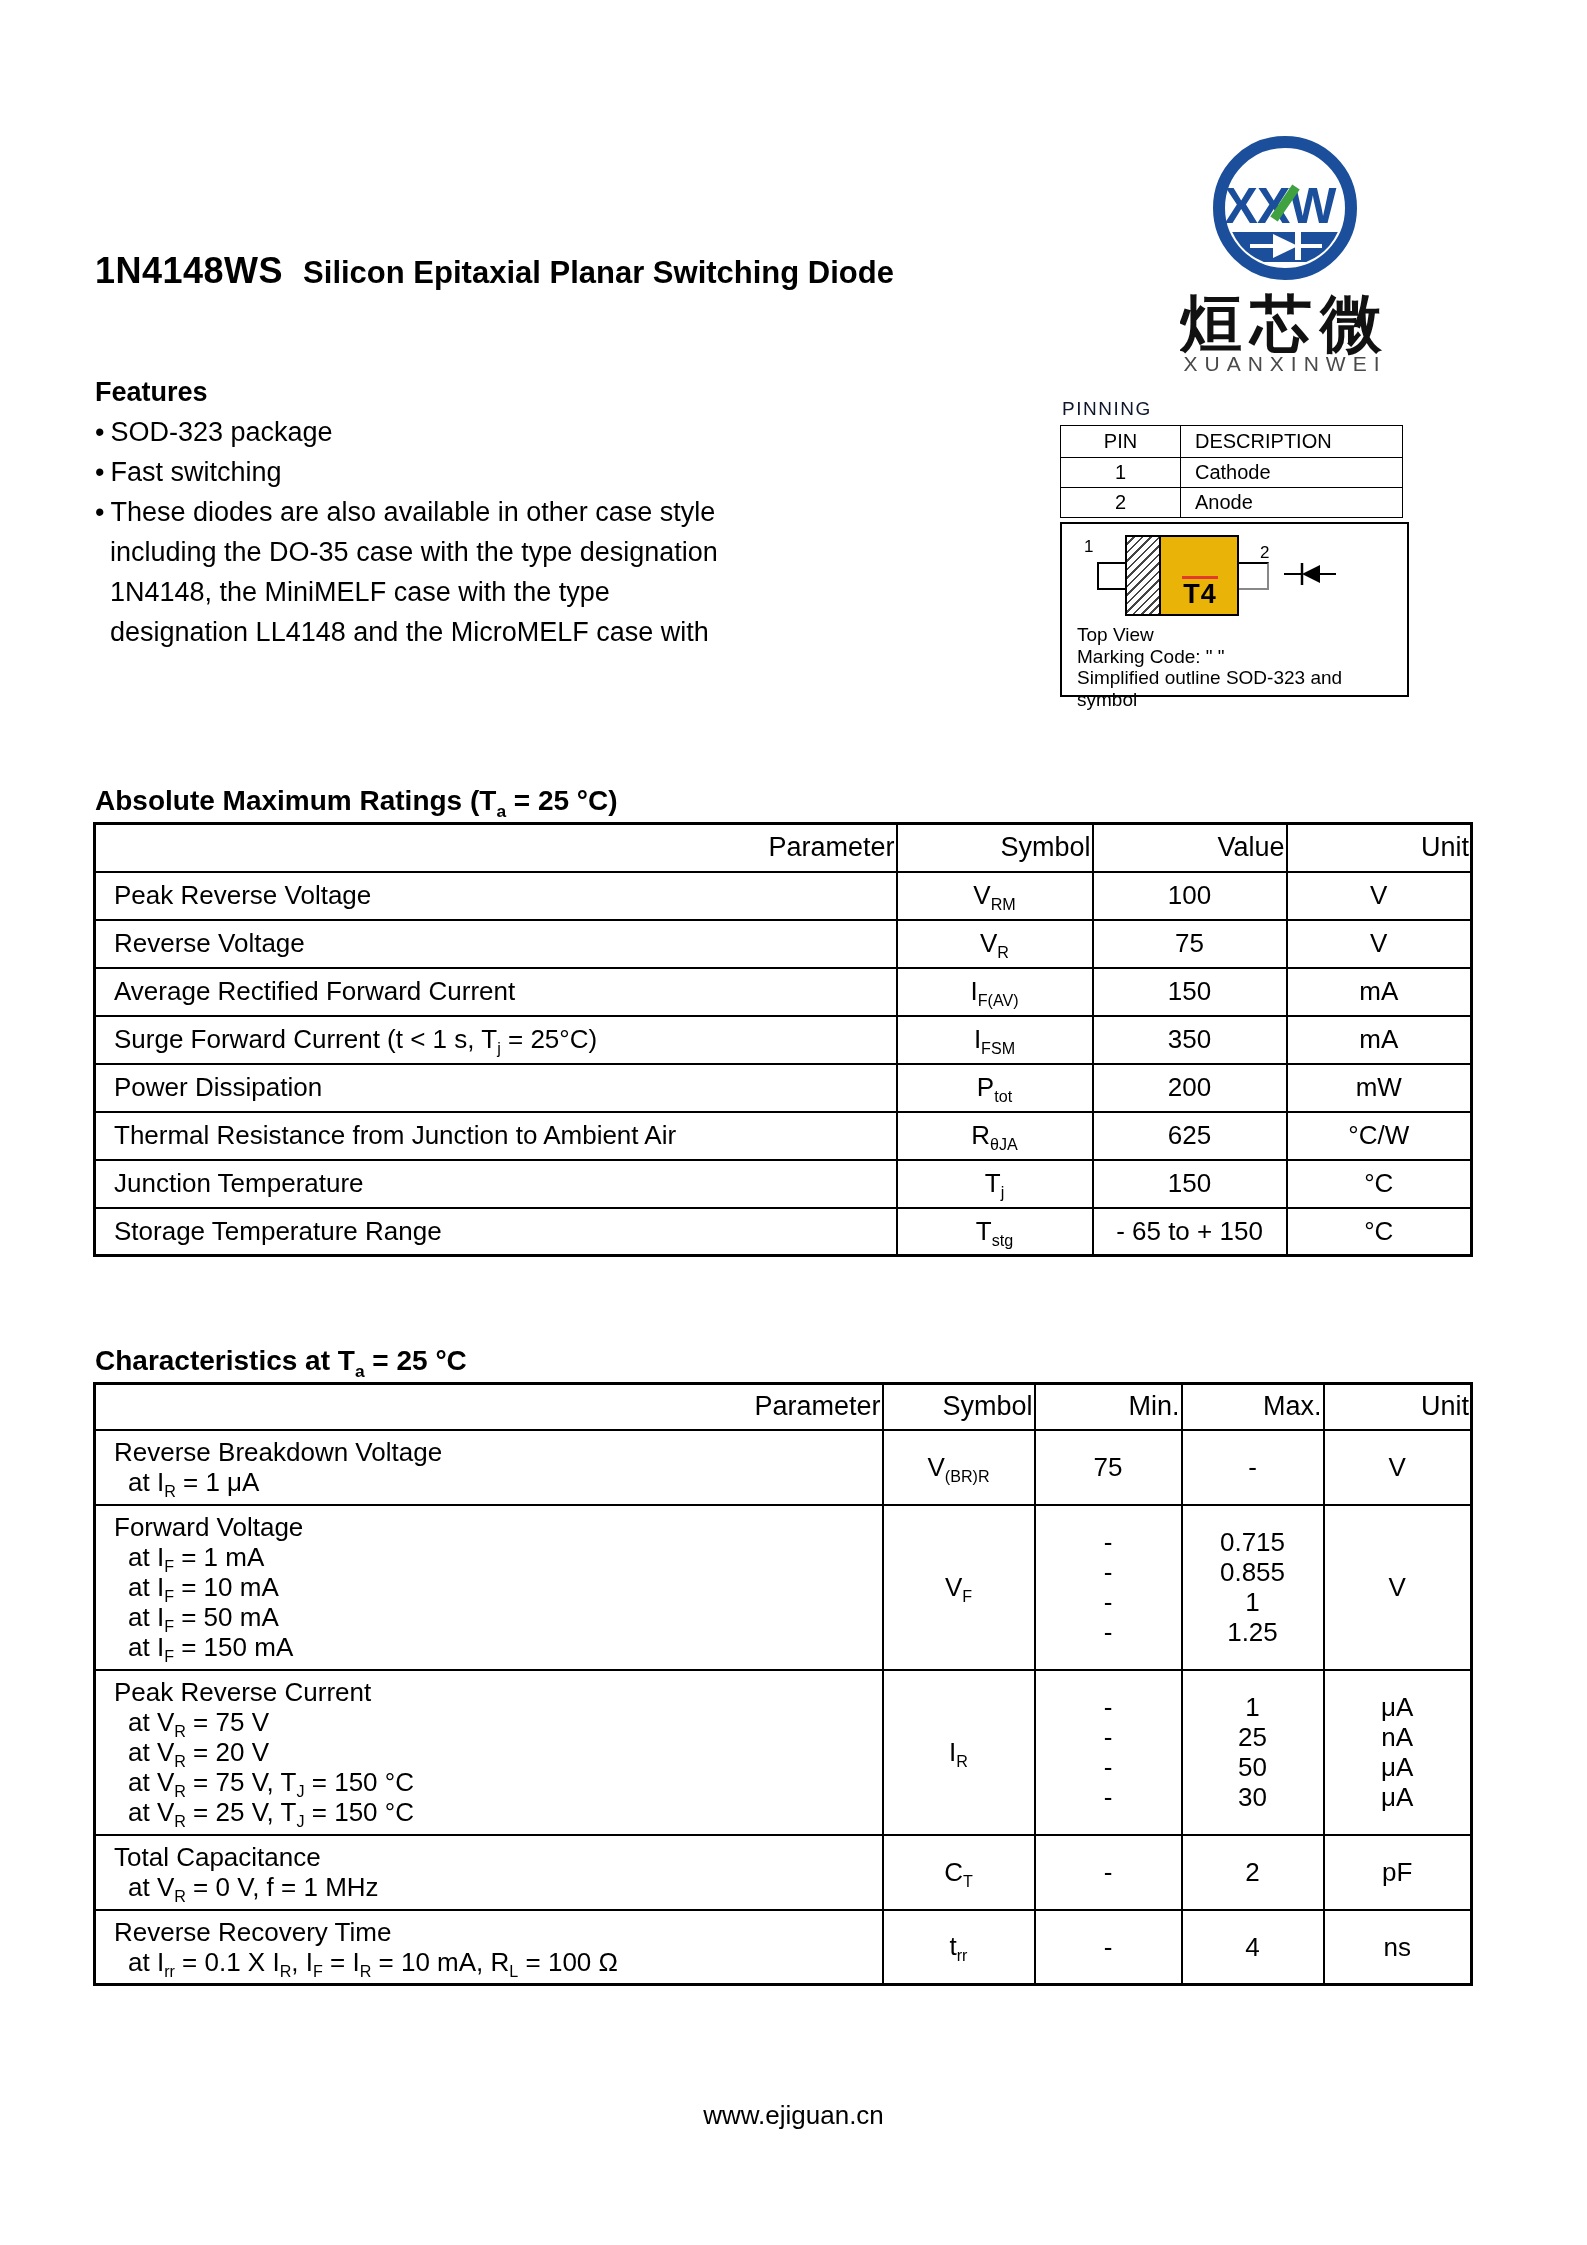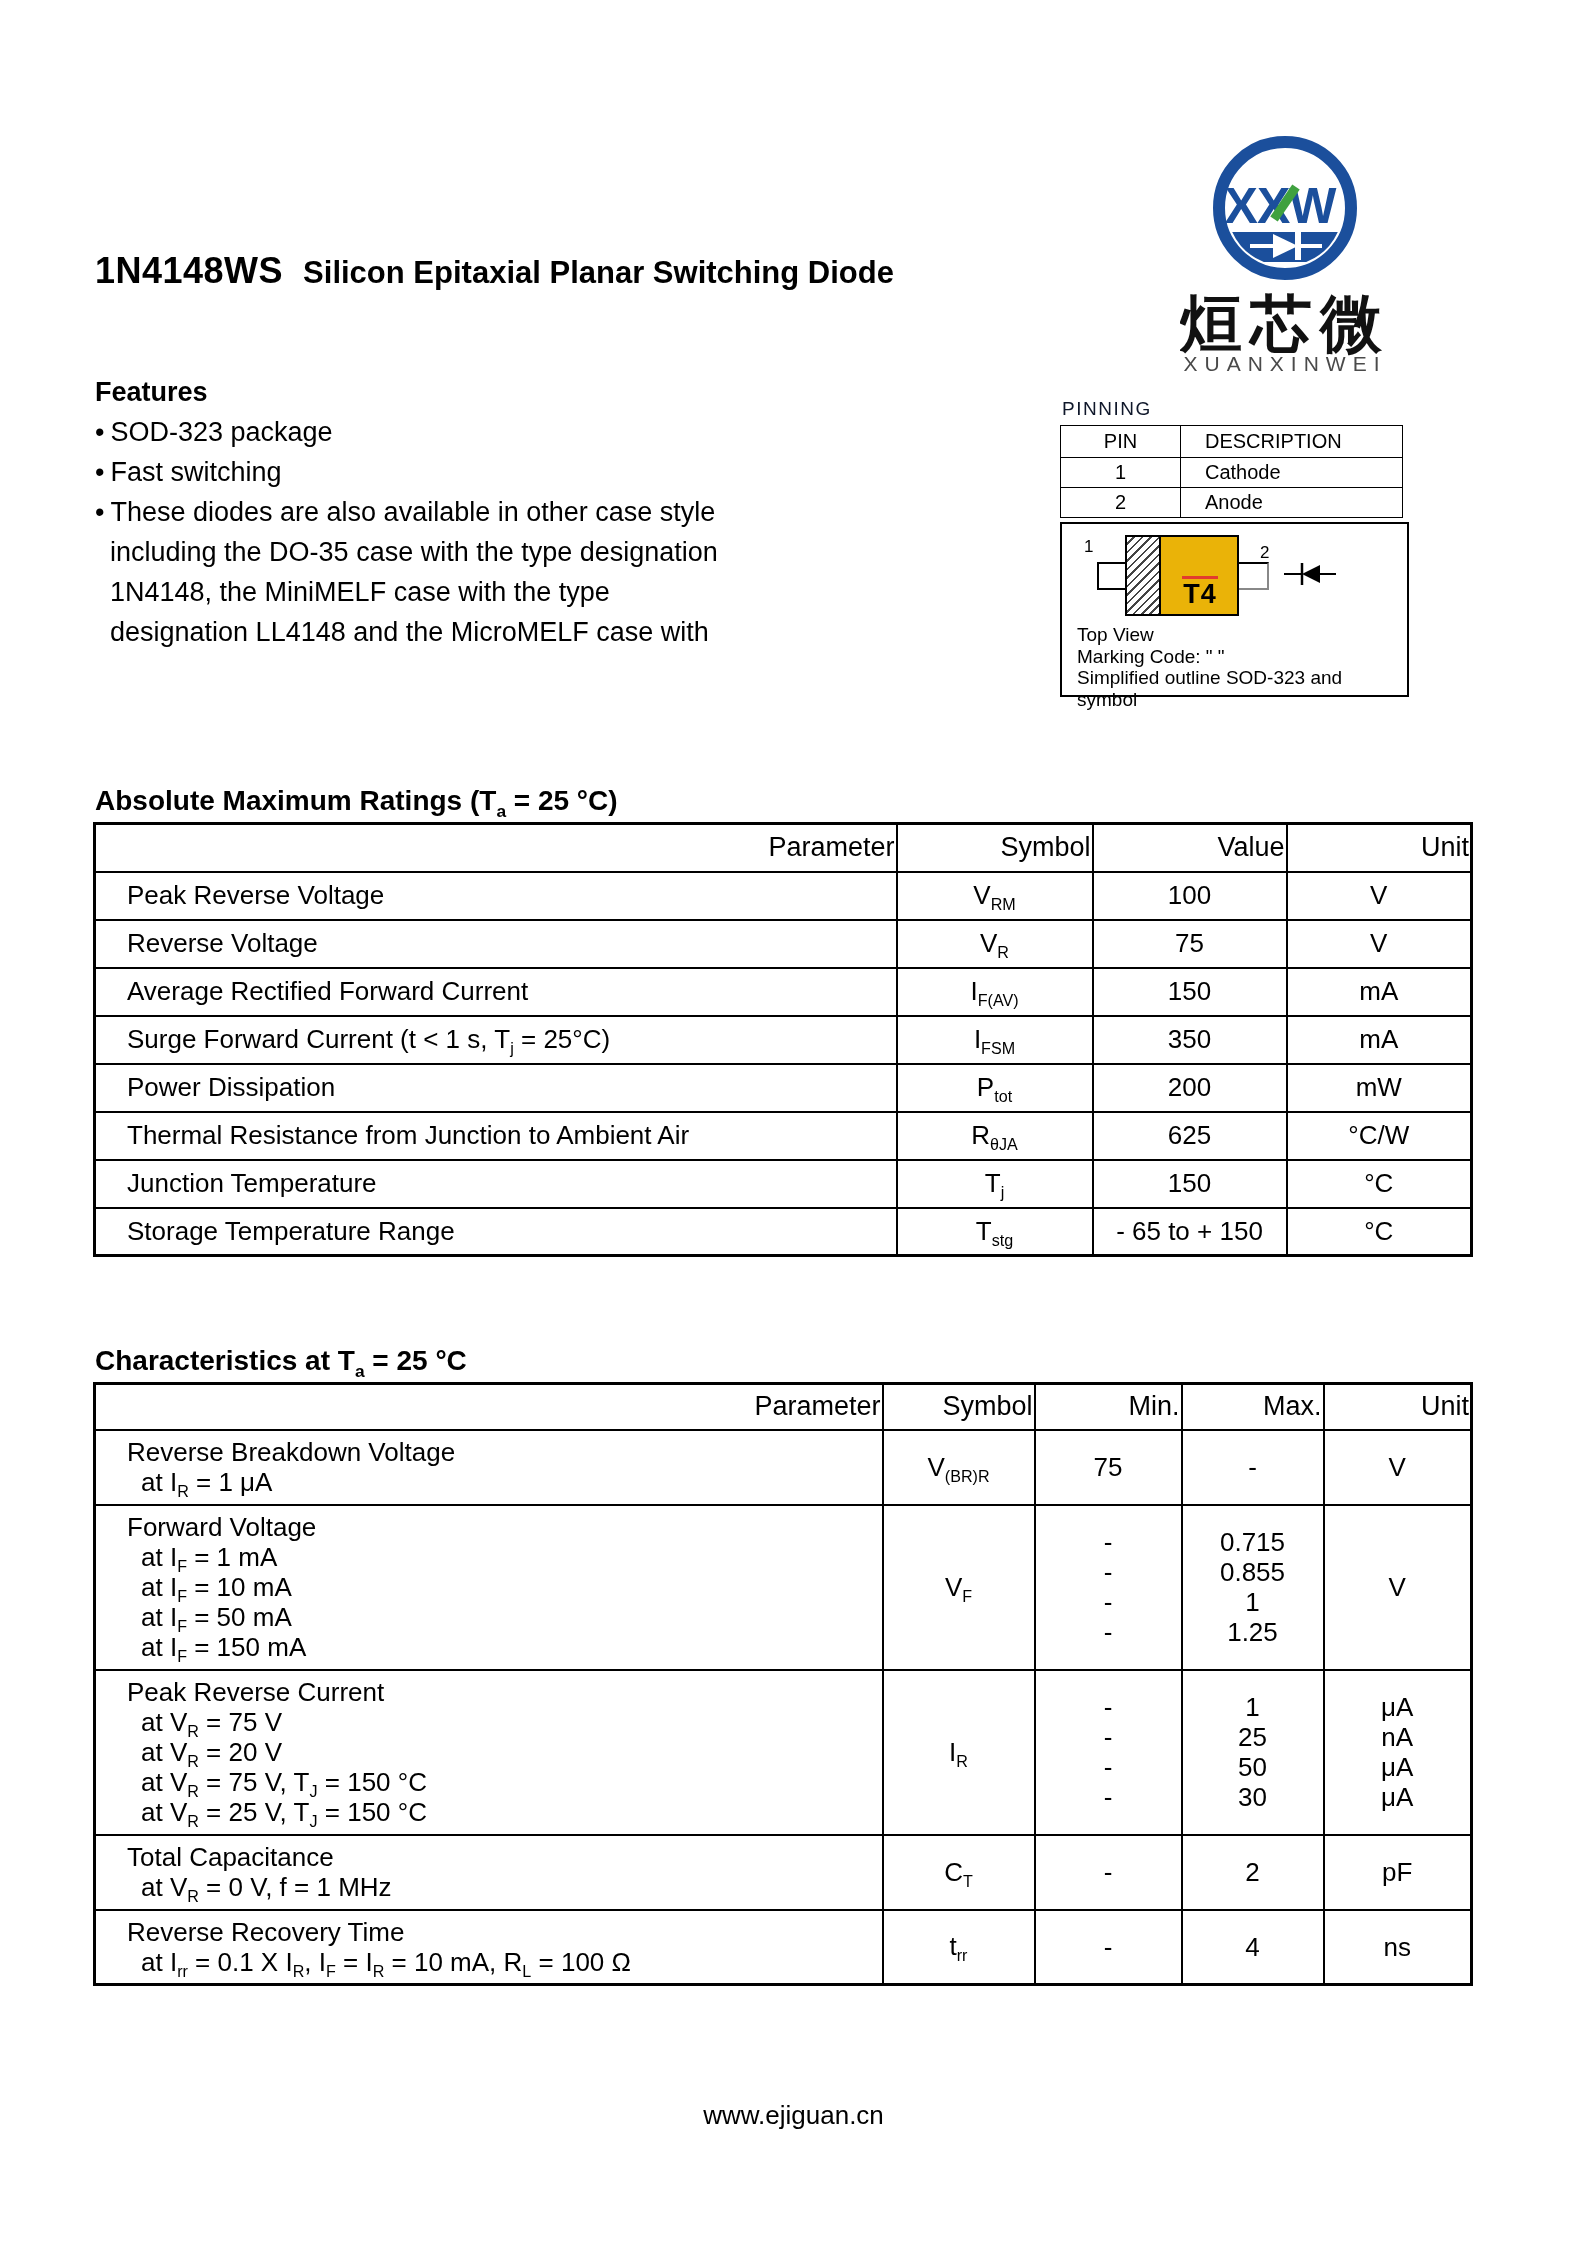--- a/index.html
+++ b/index.html
@@ -25,21 +25,21 @@
   .bullet{padding-right:6px;}
 
   
   .pinning-h{position:absolute;left:1062px;top:398px;font-size:19px;letter-spacing:1.5px;color:#0f172a;}
   .pin-table{position:absolute;left:1060px;top:425px;width:342px;border-collapse:collapse;
              table-layout:fixed;font-size:20px;}
   .pin-table th,.pin-table td{border:1.5px solid #000;font-weight:normal;height:27px;}
   .pin-table thead th{height:29px;}
   .pc1{width:120px;}.pc2{width:222px;}
   .cen{text-align:center;}
-  .lft{text-align:left;padding-left:24px;}
+  .lft{text-align:left;padding-left:14px;}
 
   
   .pkg-box{position:absolute;left:1060px;top:522px;width:345px;height:171px;border:2px solid #000;background:#fff;}
   .pkg-pin{position:absolute;font-size:17px;}
   .pkg-pin1{left:22px;top:13px;}
   .pkg-pin2{left:198px;top:19px;}
   .lead{position:absolute;border:2px solid #000;background:#fff;}
   .lead-left{left:35px;top:38px;width:26px;height:24px;}
   .lead-right{left:175px;top:38px;width:28px;height:24px;border-bottom-color:#888;border-right-color:#888;}
   .pkg-body{position:absolute;left:63px;top:11px;width:110px;height:77px;border:2px solid #000;background:#eab308;}
@@ -60,21 +60,21 @@
   .spec{position:absolute;left:93px;border-collapse:collapse;table-layout:fixed;
         font-size:26px;border:3px solid #000;}
   .spec th,.spec td{border:2px solid #000;font-weight:normal;}
   .spec th{font-size:27px;text-align:right;}
   #t1{top:822px;}
   #t1 tr{height:48px;}
   #t2{top:1382px;}
   #t2 thead tr{height:46px;}
   .t1c1{width:802px;}.t1c2{width:196px;}.t1c3{width:194px;}.t1c4{width:185px;}
   .t2c1{width:788px;}.t2c2{width:152px;}.t2c3{width:147px;}.t2c4{width:142px;}.t2c5{width:148px;}
-  td.param{text-align:left;padding-left:31px;}
+  td.param{text-align:left;padding-left:18px;}
   td.cc{text-align:center;}
   .pline{line-height:30px;white-space:nowrap;}
   .pline.indent{padding-left:14px;}
   .sline{line-height:30px;text-align:center;}
   sub{font-size:62%;line-height:0;}
 
   
   .footer{position:absolute;top:2100px;left:0;width:100%;text-align:center;font-size:26px;}
 </style>
 </head>

